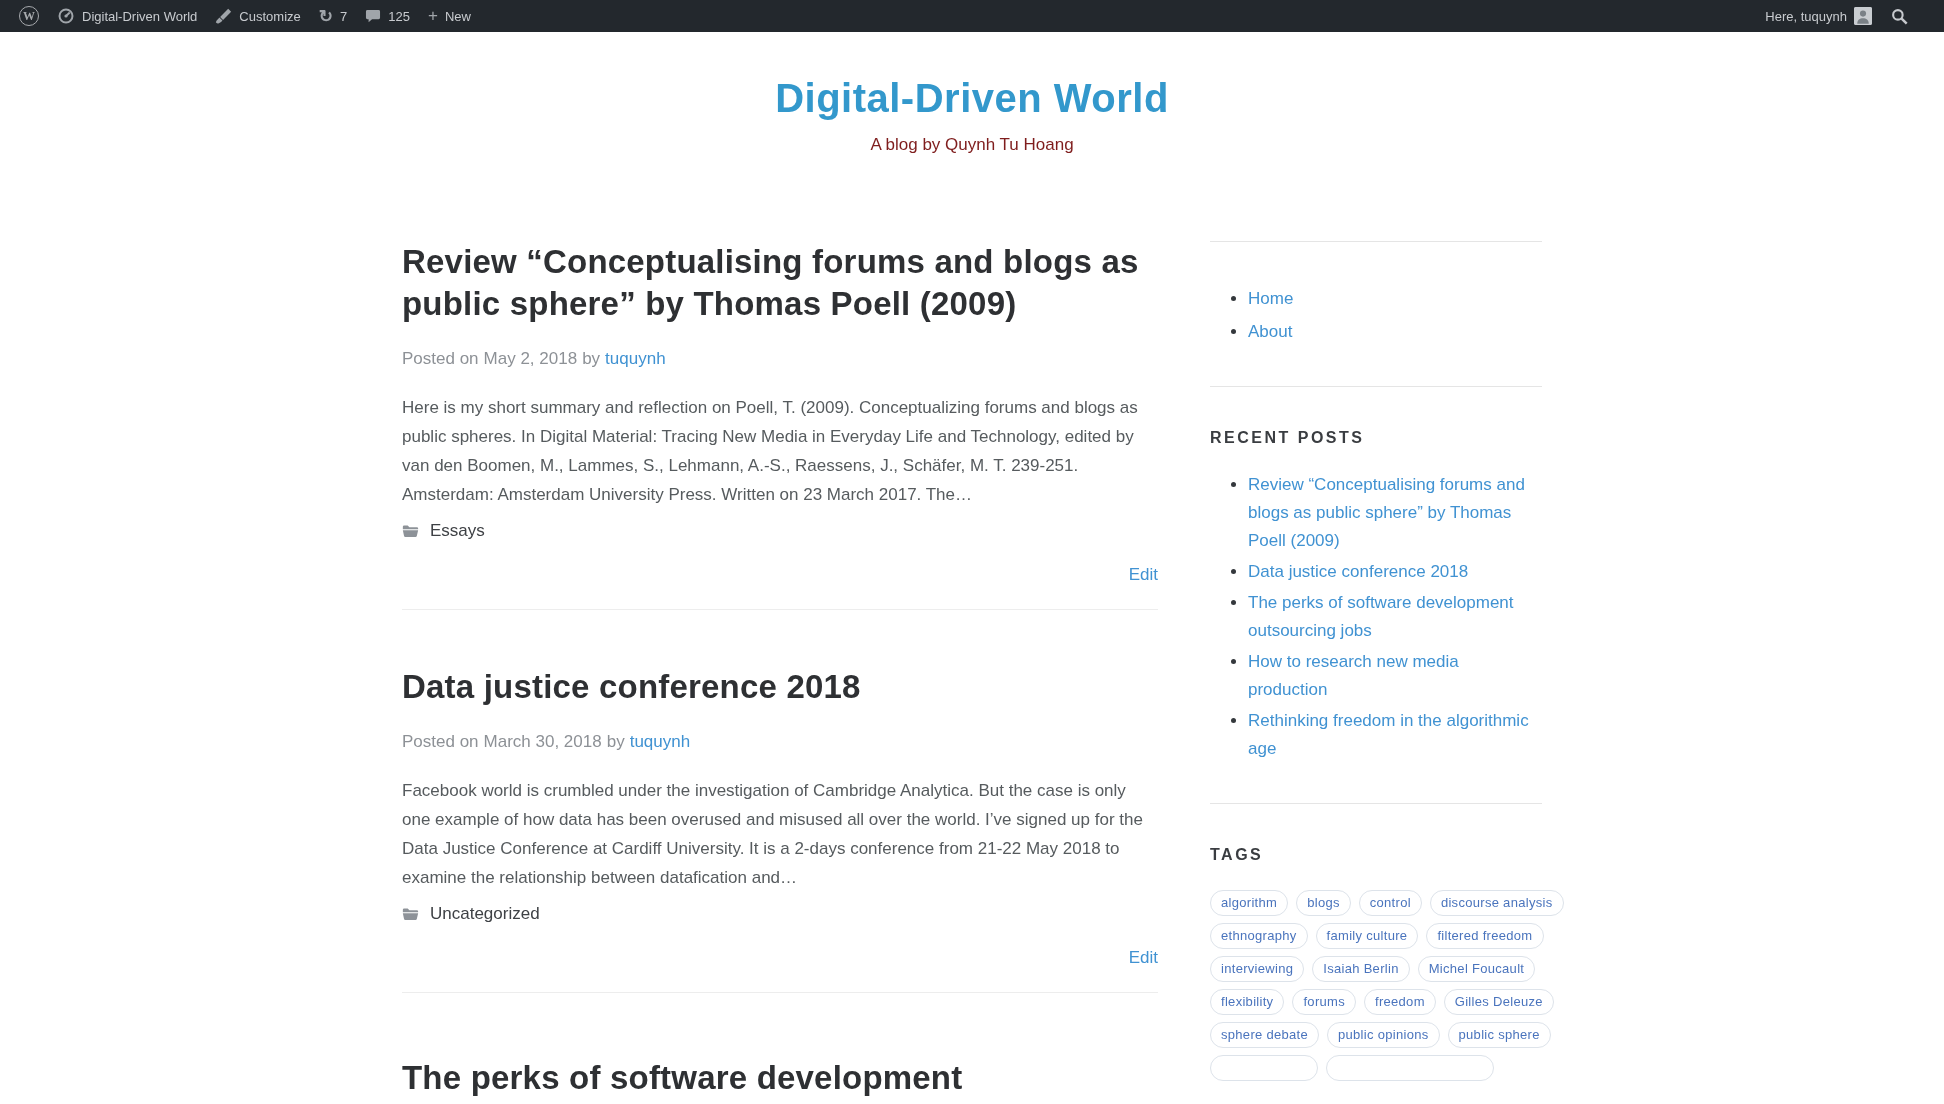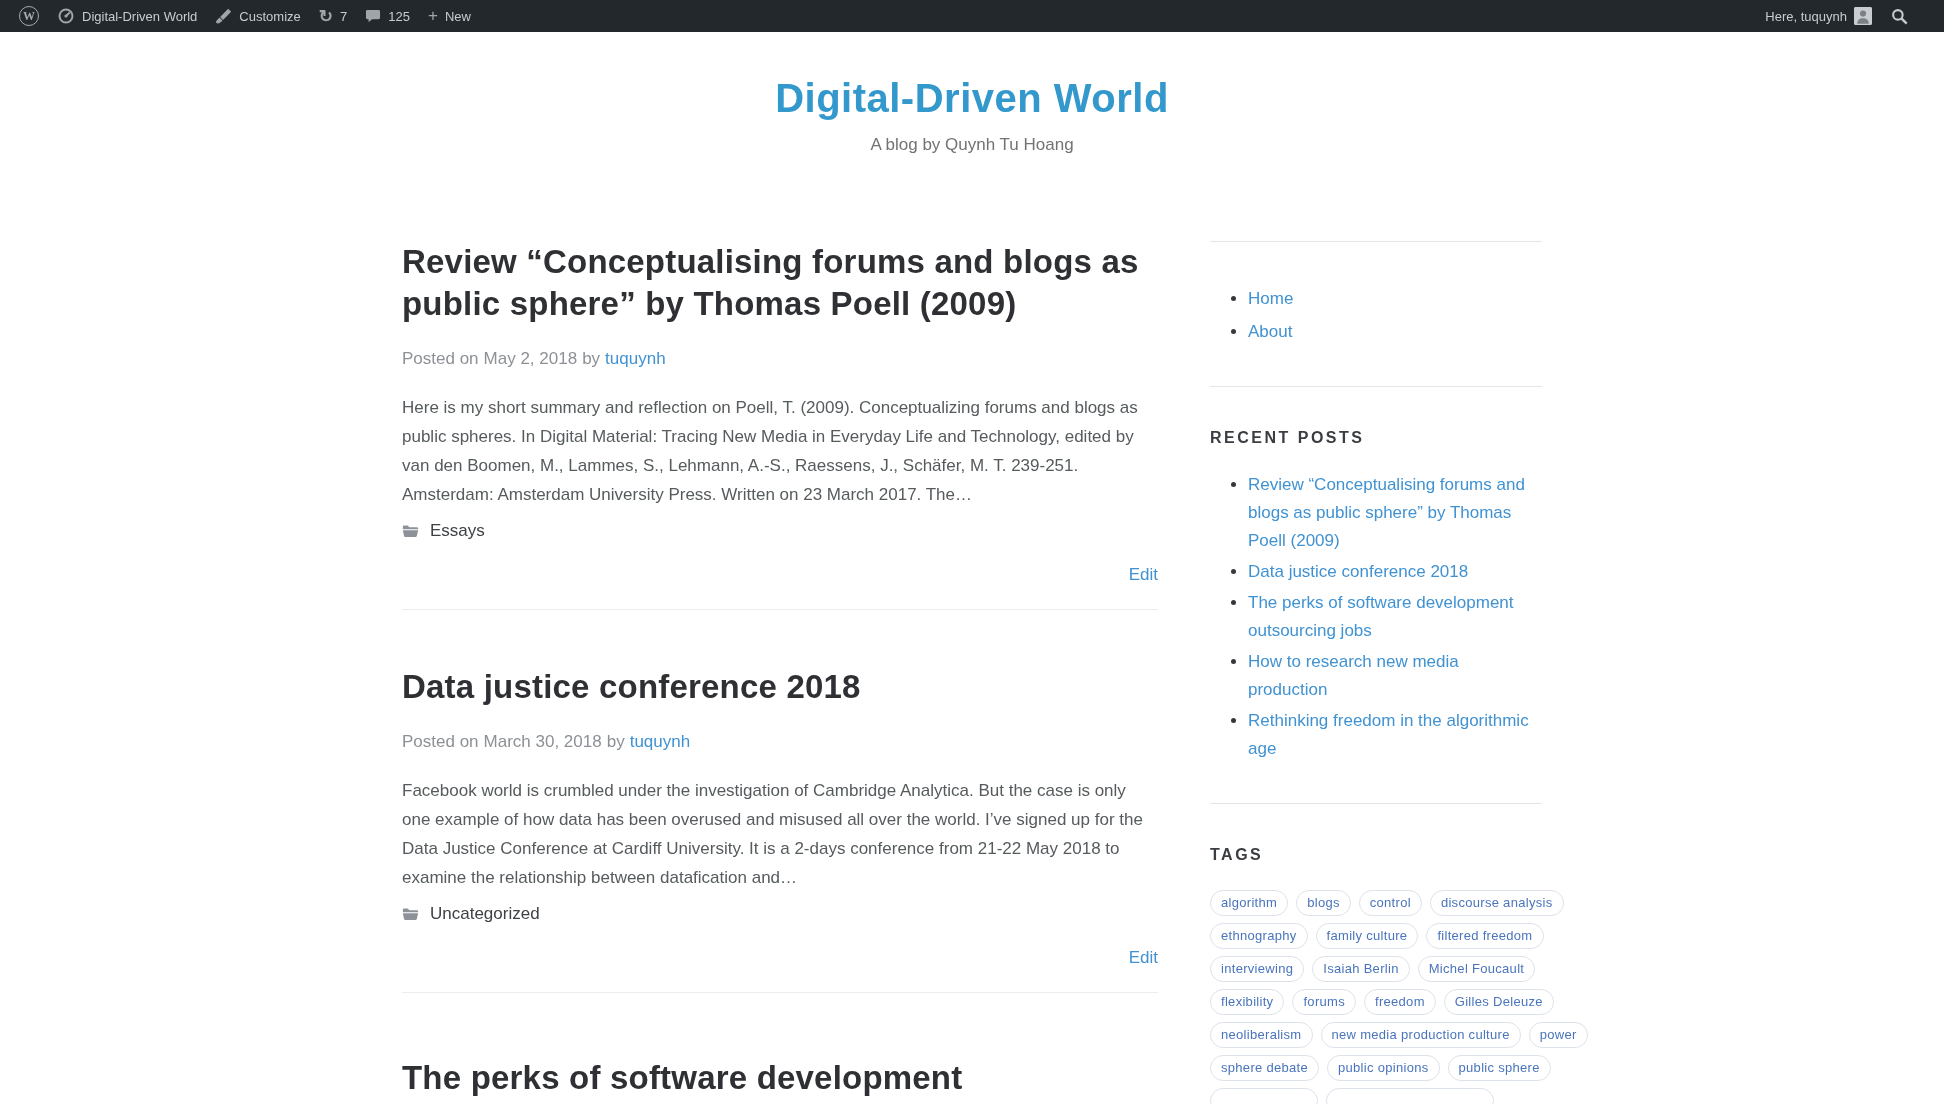--- a/index.html
+++ b/index.html
@@ -37,21 +37,21 @@
     width: 18px; height: 18px; background: #c9cdd1; overflow: hidden;
     display: inline-block; border-radius: 2px;
   }
 
   
   .site-header { text-align: center; padding-top: 44px; }
   .site-title {
     margin: 0; font-size: 40px; font-weight: 700; color: #3398cc;
     letter-spacing: 0.5px; cursor: pointer;
   }
-  .site-tagline { margin: 14px 0 0 0; font-size: 17px; color: #737373; }
+  .site-tagline { margin: 14px 0 0 0; font-size: 17px; color: #7f1d1d; }
 
   
   .container {
     width: 1140px; margin: 86px auto 0;
     display: flex; justify-content: space-between;
   }
   .main-col { width: 756px; }
   .side-col { width: 332px; border-top: 1px solid #e5e5e5; }
 
   
@@ -256,25 +256,20 @@
         <span class="tag">Isaiah Berlin</span>
         <span class="tag">Michel Foucault</span>
       </div>
       <div class="tag-row">
         <span class="tag">flexibility</span>
         <span class="tag">forums</span>
         <span class="tag">freedom</span>
         <span class="tag">Gilles Deleuze</span>
       </div>
       <div class="tag-row">
-        <span class="tag">neoliberalism</span>
-        <span class="tag">new media production culture</span>
-        <span class="tag">power</span>
-      </div>
-      <div class="tag-row">
         <span class="tag">sphere debate</span>
         <span class="tag">public opinions</span>
         <span class="tag">public sphere</span>
       </div>
       <div class="tag-row">
         <span class="tag tag-stub-1"></span>
         <span class="tag tag-stub-2"></span>
       </div>
     </div>
 

